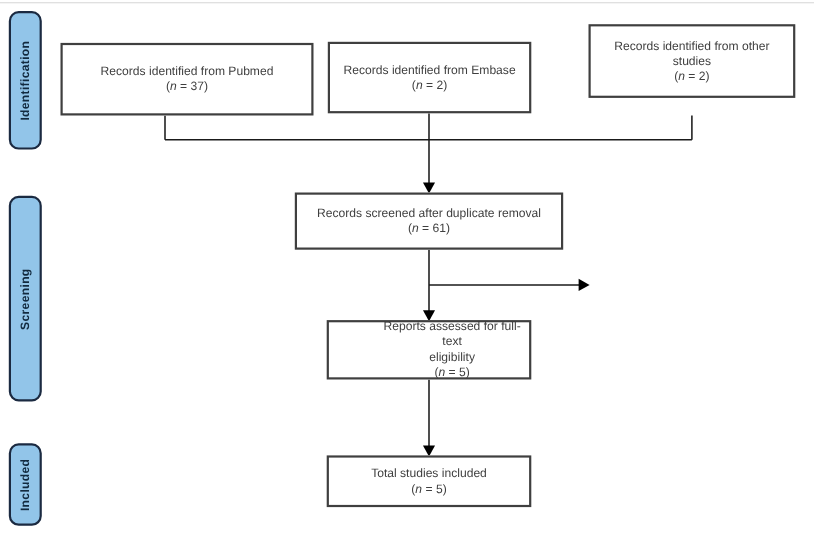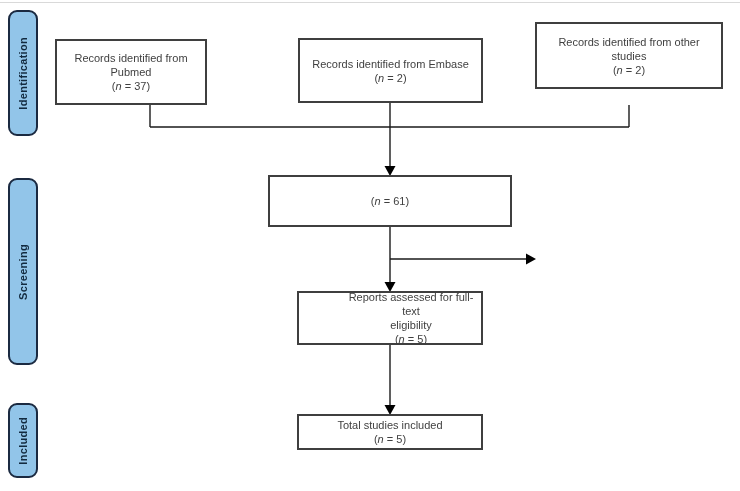--- a/index.html
+++ b/index.html
@@ -57,27 +57,27 @@
     justify-content: center;
     text-align: center;
     font-size: 11px;
     line-height: 14px;
     color: #3f3f3f;
     padding: 2px 6px;
     z-index: 2;
   }
   .fbox .bline:empty { display: none; }
 
-  .box-pubmed   { left: 55px;  top: 39px;  width: 152px; height: 66px; }
+  .box-pubmed   { left: 55px;  top: 39px;  width: 230px; height: 66px; }
   .box-embase   { left: 298px; top: 38px;  width: 185px; height: 65px; text-align: right; }
   .box-other    { left: 535px; top: 22px;  width: 188px; height: 67px; }
   .box-screened { left: 268px; top: 175px; width: 244px; height: 52px; }
   .box-excluded { left: 536px; top: 233px; width: 187px; height: 50px; }
   .box-assessed { left: 297px; top: 291px; width: 186px; height: 54px; padding-left: 48px; }
-  .box-total    { left: 297px; top: 414px; width: 186px; height: 36px; }
+  .box-total    { left: 297px; top: 414px; width: 186px; height: 47px; }
 
   svg.connectors {
     position: absolute;
     left: 0; top: 0;
     width: 740px; height: 491px;
     z-index: 1;
   }
   svg.connectors line { stroke: #1a1a1a; stroke-width: 1.4; }
   svg.connectors polygon { fill: #000000; }
 </style>
@@ -122,20 +122,21 @@
     <div class="bline"><span>(</span><i>n</i><span> = </span><span>2</span><span>)</span></div>
   </div>
 
   <div class="fbox box-other">
     <div class="bline">Records identified from other</div>
     <div class="bline">studies</div>
     <div class="bline"><span>(</span><i>n</i><span> = </span><span>2</span><span>)</span></div>
   </div>
 
   <div class="fbox box-screened">
+    <div class="bline">Records screened after duplicate removal</div>
     <div class="bline"><span>(</span><i>n</i><span> = </span><span>61</span><span>)</span></div>
   </div>
 
 
   <div class="fbox box-assessed">
     <div class="bline">Reports assessed for full-text</div>
     <div class="bline">eligibility</div>
     <div class="bline"><span>(</span><i>n</i><span> = </span><span>5</span><span>)</span></div>
   </div>
 

